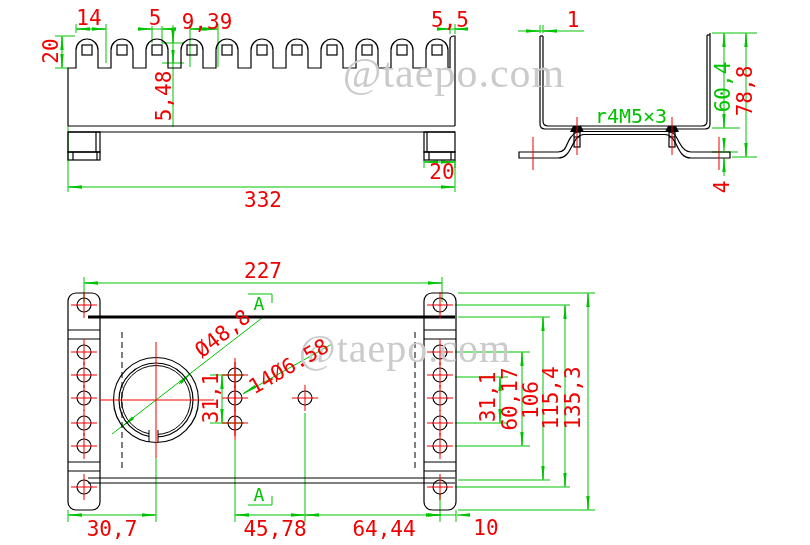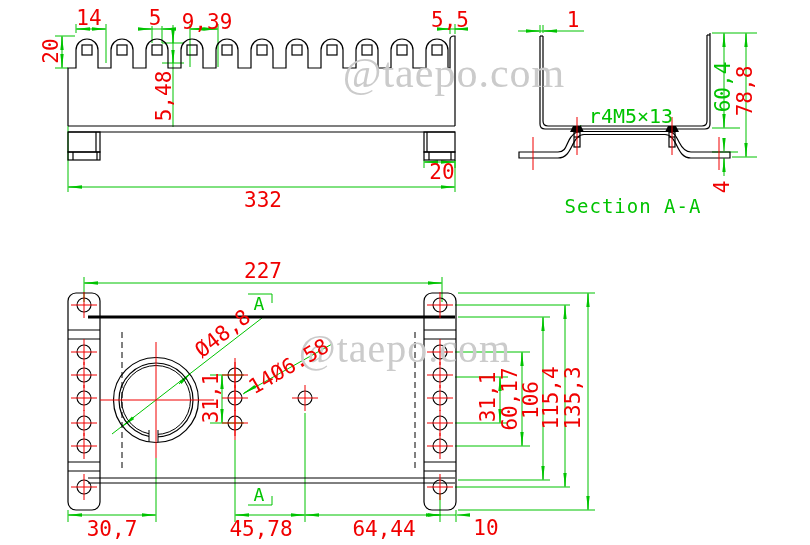--- a/index.html
+++ b/index.html
@@ -291,34 +291,33 @@
   <div class="lbl" style="left:89px;top:18px">14</div>
   <div class="lbl" style="left:155px;top:18px">5</div>
   <div class="lbl" style="left:207px;top:22px">9,39</div>
   <div class="lbl" style="left:450px;top:20px">5,5</div>
   <div class="lbl rot" style="left:51px;top:51px">20</div>
   <div class="lbl rot" style="left:164px;top:96px">5,48</div>
   <div class="lbl" style="left:263px;top:200px">332</div>
   <div class="lbl" style="left:442px;top:172px">20</div>
 
   <div class="lbl" style="left:573px;top:20px">1</div>
-  <div class="lbl green note" style="left:631px;top:116px">r4M5×13</div>
+  <div class="lbl green note" style="left:631px;top:116px">r4M5×3</div>
   <div class="lbl rot green" style="left:723px;top:87px">60,4</div>
   <div class="lbl rot" style="left:745px;top:91px">78,8</div>
   <div class="lbl rot" style="left:722px;top:187px">4</div>
-  <div class="lbl green sect-title" style="left:633px;top:206px">Section A-A</div>
 
   <div class="lbl" style="left:263px;top:271px">227</div>
   <div class="lbl green small" style="left:259px;top:304px">A</div>
   <div class="lbl green small" style="left:259px;top:495px">A</div>
   <div class="lbl rot38" style="left:223px;top:334px">Ø48,8</div>
   <div class="lbl rot30" style="left:289px;top:367px">14Ø6.58</div>
   <div class="lbl rot" style="left:211px;top:398px">31,1</div>
   <div class="lbl rot" style="left:488px;top:397px">31,1</div>
   <div class="lbl rot" style="left:510px;top:399px">60,17</div>
   <div class="lbl rot" style="left:531px;top:400px">106</div>
   <div class="lbl rot" style="left:551px;top:398px">115,4</div>
   <div class="lbl rot" style="left:573px;top:398px">135,3</div>
   <div class="lbl" style="left:112px;top:529px">30,7</div>
-  <div class="lbl" style="left:261px;top:529px">45,78</div>
+  <div class="lbl" style="left:275px;top:529px">45,78</div>
   <div class="lbl" style="left:384px;top:529px">64,44</div>
   <div class="lbl" style="left:486px;top:528px">10</div>
 </div>
 
 </body></html>

